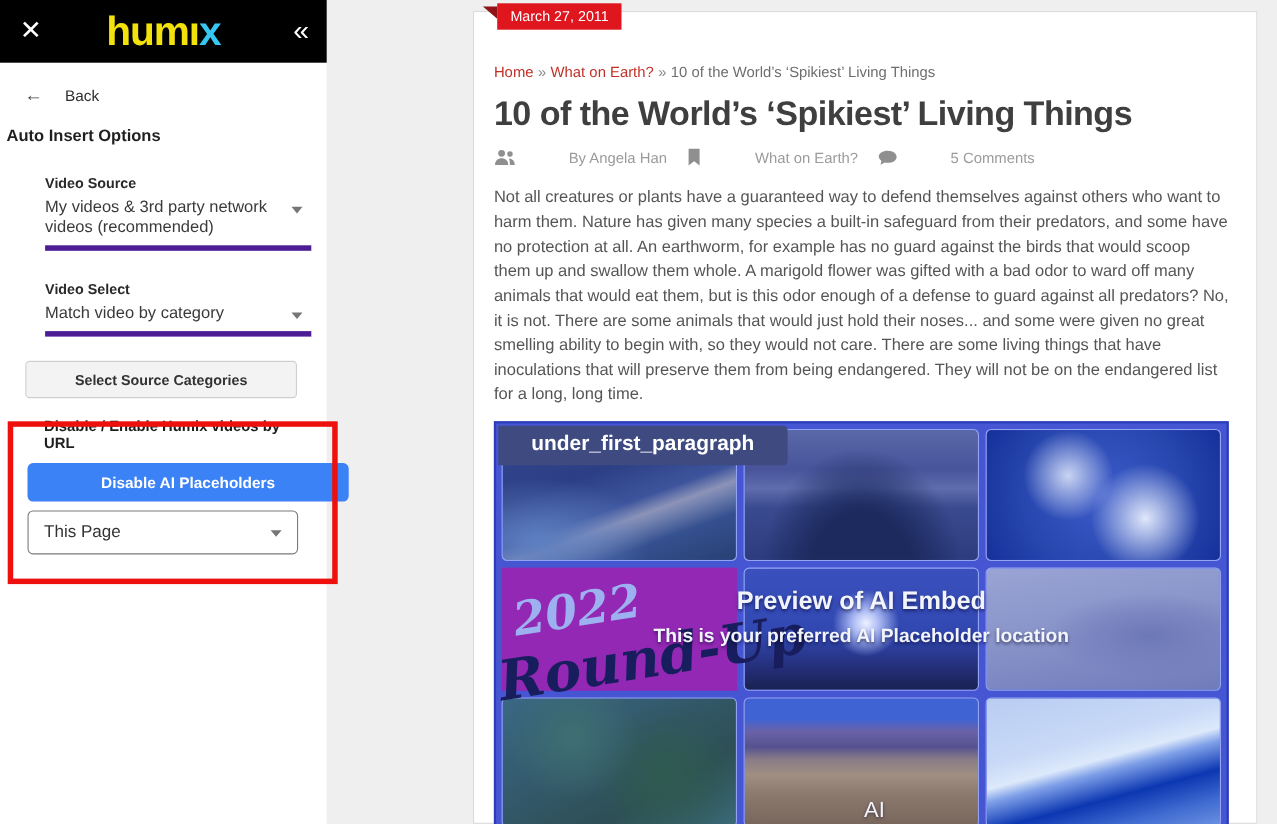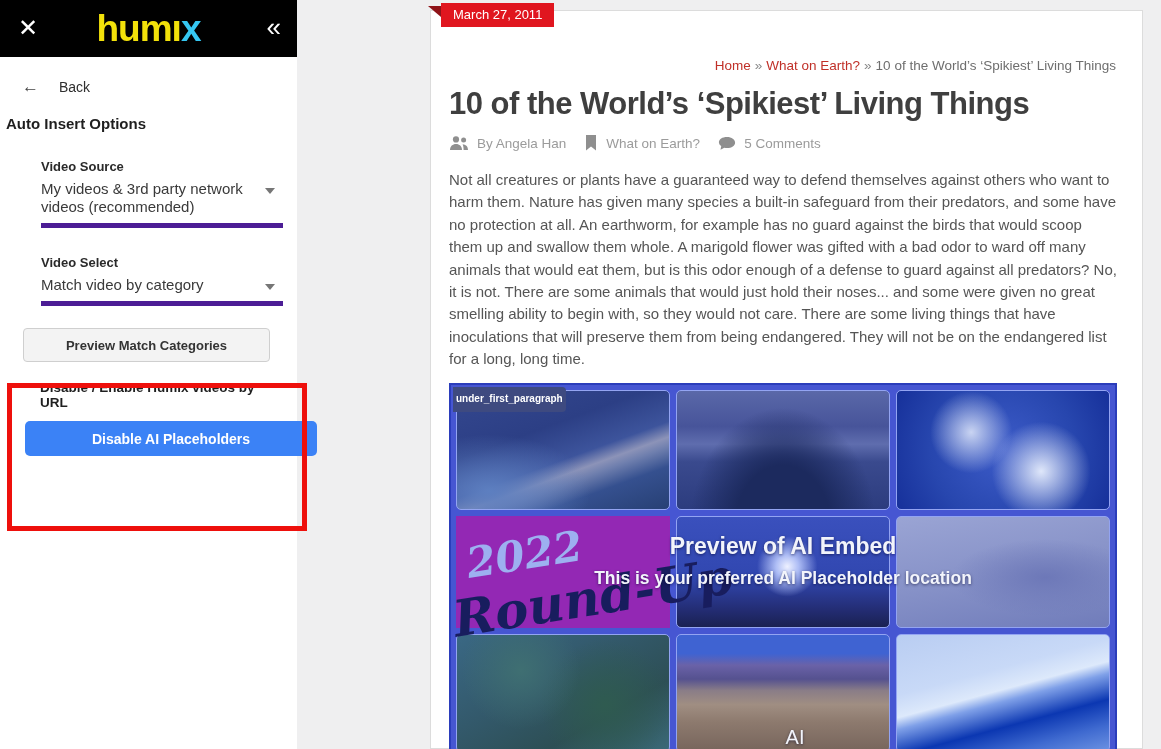--- a/index.html
+++ b/index.html
@@ -47,36 +47,36 @@
         font-family:"Liberation Sans",sans-serif; cursor:pointer; }
   .select-scope { position:relative; margin-top:8px; width:246px; height:40px; background:#fff;
         border:1.5px solid #7a7a7a; border-radius:5px; font-size:15.5px; color:#333;
         line-height:38px; padding-left:14px; cursor:pointer; }
   .select-scope .caret { top:17px; right:14px; }
 
   
   .card { position:absolute; left:430px; top:10px; width:713px; height:739px; background:#fff;
           border:1px solid #dcdcdc; padding:0 26px 0 18px; }
 
-  .date-badge { position:absolute; left:10px; top:-8px; background:#e0161f; color:#fff;
+  .date-badge { position:absolute; left:21px; top:-8px; background:#e0161f; color:#fff;
         font-size:13px; padding:4px 12px 5px; }
   .date-fold { position:absolute; left:-13px; top:3px; width:0; height:0;
         border-right:13px solid #8f1318; border-bottom:11px solid transparent; }
 
-  .breadcrumb { margin-top:47px; font-size:13.5px; color:#6e6e6e;text-align:right; }
+  .breadcrumb { margin-top:47px; font-size:13.5px; color:#6e6e6e; }
   .crumb-link { color:#c03028; text-decoration:none; cursor:pointer; }
   .crumb-sep { color:#888; margin:0 4px; }
 
   h1.post-title { margin-top:13px; font-size:31px; font-weight:bold; color:#3f3f3f;
         letter-spacing:-0.5px; }
 
   .byline { margin-top:13px; display:flex; align-items:center; gap:8px; font-size:13.5px;
         color:#9b9b9b; }
   .byline svg { fill:#8f8f8f; display:block; }
-  .byline .meta { margin-right:10px; }
+  .byline .meta { margin-right:10px;margin-left:40px; }
 
   .post-para { margin-top:18px; width:668px; font-size:15px; line-height:22.4px; color:#555; }
 
   
   .embed { position:relative; margin-top:12px; width:668px; height:381px;
         border:2px solid #2b3dbb; background:#4656d2; padding:5px; overflow:hidden; }
   .egrid { display:grid; grid-template-columns:1fr 1fr 1fr; grid-template-rows:120px 112px 118px 20px;
         gap:6px; }
   .cell { border:1px solid #93a4f2; border-radius:5px; }
 
@@ -105,21 +105,21 @@
   .cell-tree { background:
       radial-gradient(circle at 30% 30%, #3f6f72 0%, rgba(0,0,0,0) 35%),
       radial-gradient(circle at 70% 60%, #2f5b50 0%, rgba(0,0,0,0) 40%),
       linear-gradient(150deg,#3a6884 0%,#33596b 40%,#2d4f55 70%,#3b6a78 100%); }
   .cell-dunes { background:
       linear-gradient(#3f63d2 0%,#3f63d2 16%,#6a62a8 26%,#55518f 38%,#8a7d87 48%,#a08e82 60%,#8d7a6e 75%,#77655c 100%); }
   .cell-iceberg { background:
       linear-gradient(165deg,#b9cdf2 0%,#c8d9f7 35%,#dde9fb 48%,#7fa0e8 55%,#0b37b2 70%,#3f6ad0 85%,#6c92e2 100%); }
 
   .embed-label { position:absolute; left:2px; top:2px; background:#3e4a80; color:#fff;
-        font-size:10px; font-weight:bold; padding:6px 3px 8px; border-radius:0 4px 4px 0; z-index:4;text-align:center; }
+        font-size:19px; font-weight:bold; padding:6px 30px 8px; border-radius:0 4px 4px 0; z-index:4;text-align:center; }
   .ov-text { position:absolute; left:0; width:100%; text-align:center; color:#f2f4fb;
         font-weight:bold; text-shadow:0 1px 3px rgba(0,0,40,.55); z-index:4; }
   .ov-title { top:148px; font-size:23px; }
   .ov-subtitle { top:183px; font-size:17.5px; }
   .ov-ai { top:341px; font-size:20px; font-weight:normal;padding-left:24px; }
 </style>
 </head>
 <body>
 
 <div class="sidebar">
@@ -145,25 +145,29 @@
   </div>
 
   <div class="field f-content">
     <div class="field-label">Video Select</div>
     <div class="dd">
       <span>Match video by category</span>
       <span class="caret"></span>
     </div>
   </div>
 
-  <button class="btn-categories">Preview Match Categories</button>
+  <button class="btn-categories">Select Source Categories</button>
 
   <div class="disable-section">
     <div class="disable-label">Disable / Enable Humix videos by URL</div>
     <button class="btn-disable">Disable AI Placeholders</button>
+    <div class="select-scope">
+      <span>This Page</span>
+      <span class="caret"></span>
+    </div>
   </div>
 
   <div class="annotation-box"></div>
 </div>
 
 <div class="card">
 
   <div class="date-badge">
     <span class="date-fold"></span>
     <span>March 27, 2011</span>

